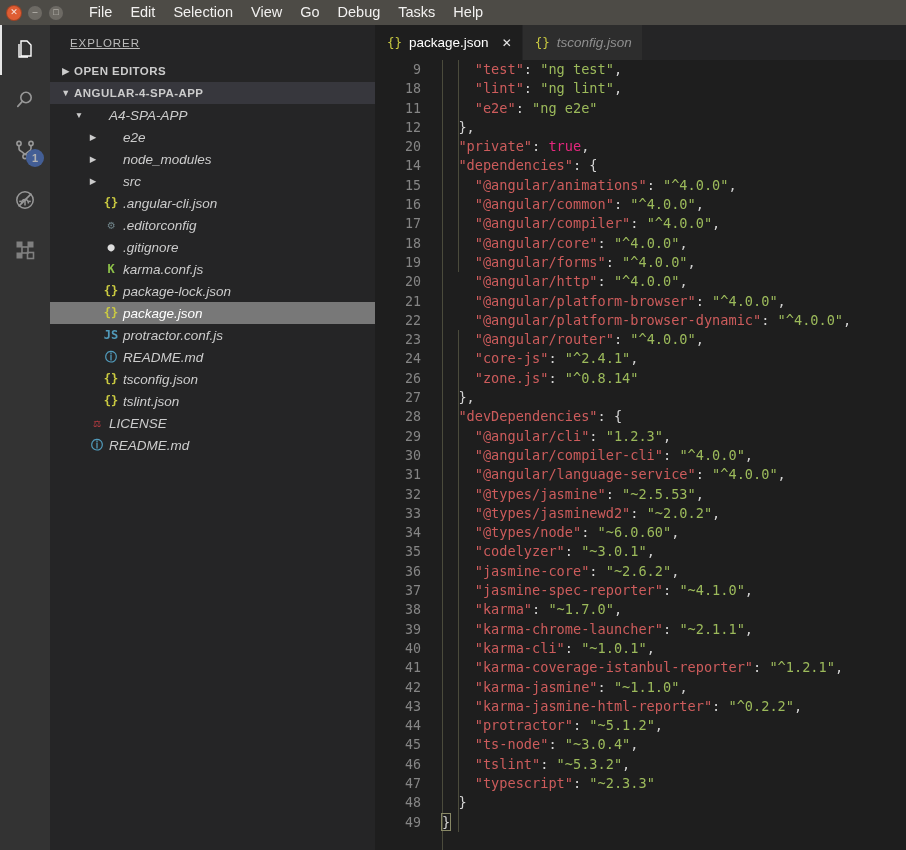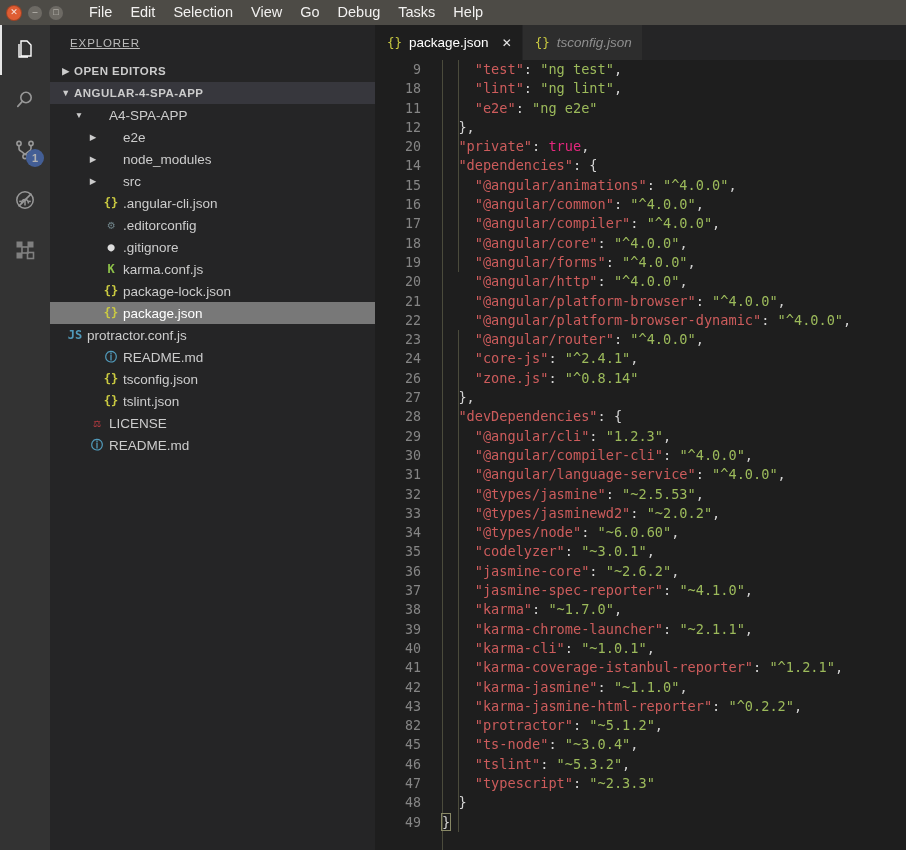--- a/index.html
+++ b/index.html
@@ -84,21 +84,21 @@
   }
   .row.selected { background: #787878; color: #ffffff; }
   .row .arrow {
     width: 14px; display: flex; align-items: center; justify-content: center;
     font-size: 8.5px; color: #cccccc; flex: 0 0 14px;
   }
   .row .ficon {
     width: 22px; flex: 0 0 22px; display: flex; align-items: center; justify-content: center;
     font-size: 12px; font-weight: bold; font-family: "DejaVu Sans Mono", monospace;
   }
-  .row .flabel { padding-left: 1px; }
+  .row .flabel { padding-left: 1px; font-style: italic; }
   .ic-json { color: #cbcb41; font-family: "DejaVu Sans Mono", monospace; font-size: 12.5px; }
   .ic-js   { color: #519aba; font-size: 10.5px; font-weight: bold; }
   .ic-karma{ color: #8dc149; font-size: 13px; font-weight: bold; }
   .ic-md   { color: #519aba; }
   .ic-gear { color: #6d8086; }
   .ic-git  { color: #dddddd; }
   .ic-lic  { color: #cc3e44; }
 
   
   .tabbar {
@@ -289,21 +289,21 @@
         <div class="row" style="padding-left: 36px;">
           <span class="arrow"></span>
           <span class="ficon ic-json">{}</span>
           <span class="flabel">package-lock.json</span>
         </div>
         <div class="row selected" style="padding-left: 36px;">
           <span class="arrow"></span>
           <span class="ficon ic-json">{}</span>
           <span class="flabel">package.json</span>
         </div>
-        <div class="row" style="">
+        <div class="row" style="padding-left: 36px;">
           <span class="arrow"></span>
           <span class="ficon ic-js">JS</span>
           <span class="flabel">protractor.conf.js</span>
         </div>
         <div class="row" style="padding-left: 36px;">
           <span class="arrow"></span>
           <span class="ficon ic-md">ⓘ</span>
           <span class="flabel">README.md</span>
         </div>
         <div class="row" style="padding-left: 36px;">
@@ -375,21 +375,21 @@
         <div class="cline"><span class="lnum">34</span><span class="ctext"><span class="k-pun">    </span><span class="k-key">"@types/node"</span><span class="k-pun">: </span><span class="k-str">"~6.0.60"</span><span class="k-pun">,</span></span></div>
         <div class="cline"><span class="lnum">35</span><span class="ctext"><span class="k-pun">    </span><span class="k-key">"codelyzer"</span><span class="k-pun">: </span><span class="k-str">"~3.0.1"</span><span class="k-pun">,</span></span></div>
         <div class="cline"><span class="lnum">36</span><span class="ctext"><span class="k-pun">    </span><span class="k-key">"jasmine-core"</span><span class="k-pun">: </span><span class="k-str">"~2.6.2"</span><span class="k-pun">,</span></span></div>
         <div class="cline"><span class="lnum">37</span><span class="ctext"><span class="k-pun">    </span><span class="k-key">"jasmine-spec-reporter"</span><span class="k-pun">: </span><span class="k-str">"~4.1.0"</span><span class="k-pun">,</span></span></div>
         <div class="cline"><span class="lnum">38</span><span class="ctext"><span class="k-pun">    </span><span class="k-key">"karma"</span><span class="k-pun">: </span><span class="k-str">"~1.7.0"</span><span class="k-pun">,</span></span></div>
         <div class="cline"><span class="lnum">39</span><span class="ctext"><span class="k-pun">    </span><span class="k-key">"karma-chrome-launcher"</span><span class="k-pun">: </span><span class="k-str">"~2.1.1"</span><span class="k-pun">,</span></span></div>
         <div class="cline"><span class="lnum">40</span><span class="ctext"><span class="k-pun">    </span><span class="k-key">"karma-cli"</span><span class="k-pun">: </span><span class="k-str">"~1.0.1"</span><span class="k-pun">,</span></span></div>
         <div class="cline"><span class="lnum">41</span><span class="ctext"><span class="k-pun">    </span><span class="k-key">"karma-coverage-istanbul-reporter"</span><span class="k-pun">: </span><span class="k-str">"^1.2.1"</span><span class="k-pun">,</span></span></div>
         <div class="cline"><span class="lnum">42</span><span class="ctext"><span class="k-pun">    </span><span class="k-key">"karma-jasmine"</span><span class="k-pun">: </span><span class="k-str">"~1.1.0"</span><span class="k-pun">,</span></span></div>
         <div class="cline"><span class="lnum">43</span><span class="ctext"><span class="k-pun">    </span><span class="k-key">"karma-jasmine-html-reporter"</span><span class="k-pun">: </span><span class="k-str">"^0.2.2"</span><span class="k-pun">,</span></span></div>
-        <div class="cline"><span class="lnum">82</span><span class="ctext"><span class="k-pun">    </span><span class="k-key">"protractor"</span><span class="k-pun">: </span><span class="k-str">"~5.1.2"</span><span class="k-pun">,</span></span></div>
+        <div class="cline"><span class="lnum">44</span><span class="ctext"><span class="k-pun">    </span><span class="k-key">"protractor"</span><span class="k-pun">: </span><span class="k-str">"~5.1.2"</span><span class="k-pun">,</span></span></div>
         <div class="cline"><span class="lnum">45</span><span class="ctext"><span class="k-pun">    </span><span class="k-key">"ts-node"</span><span class="k-pun">: </span><span class="k-str">"~3.0.4"</span><span class="k-pun">,</span></span></div>
         <div class="cline"><span class="lnum">46</span><span class="ctext"><span class="k-pun">    </span><span class="k-key">"tslint"</span><span class="k-pun">: </span><span class="k-str">"~5.3.2"</span><span class="k-pun">,</span></span></div>
         <div class="cline"><span class="lnum">47</span><span class="ctext"><span class="k-pun">    </span><span class="k-key">"typescript"</span><span class="k-pun">: </span><span class="k-str">"~2.3.3"</span></span></div>
         <div class="cline"><span class="lnum">48</span><span class="ctext"><span class="k-pun">  </span><span class="k-brk">}</span></span></div>
         <div class="cline"><span class="lnum">49</span><span class="ctext"><span class="k-pun"></span><span class="k-brk bracket-match">}</span></span></div>
       </div>
   </div>
 
 </div>
 

